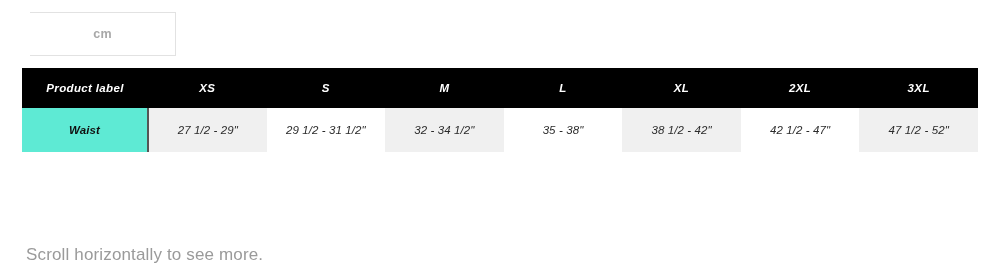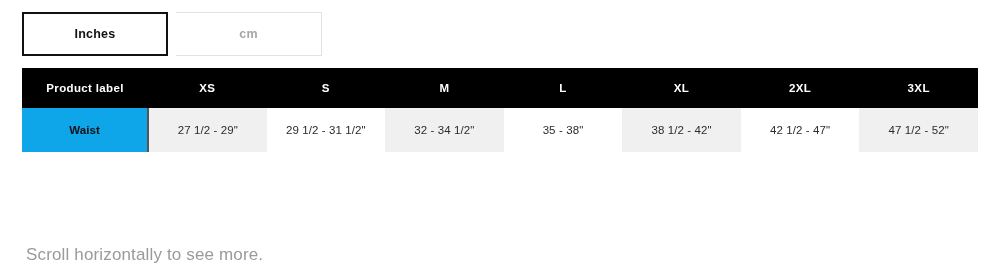--- a/index.html
+++ b/index.html
@@ -60,20 +60,21 @@
   .table-wrap {
     position: absolute;
     left: 22px;
     top: 68px;
     width: 956px;
   }
   table.size-table {
     width: 956px;
     border-collapse: collapse;
     table-layout: fixed;
+    font-style: italic;
   }
   table.size-table th,
   table.size-table td {
     padding: 0;
     margin: 0;
     text-align: center;
     vertical-align: middle;
   }
 
   
@@ -98,21 +99,21 @@
   tbody td {
     height: 44px;
     font-size: 11.5px;
     color: #2b2b2b;
     letter-spacing: 0.1px;
   }
   tbody td.row-label {
     width: 126px;
     font-weight: bold;
     color: #111111;
-    background: #0ea5e9;
+    background: #5eead4;
     border-right: 2px solid #555555;
     font-size: 11.5px;
   }
   td.shade {
     background: #f0f0f0;
   }
   td.plain {
     background: #ffffff;
   }
 
@@ -125,23 +126,20 @@
     color: #9a9a9a;
     letter-spacing: 0.15px;
   }
 </style>
 </head>
 <body>
 
 <div id="root">
 
   <div class="unit-tabs">
-    <div class="unit-tab active">
-      <span>Inches</span>
-    </div>
     <div class="unit-tab inactive">
       <span>cm</span>
     </div>
   </div>
 
   <div class="table-wrap">
     <table class="size-table">
       <thead>
         <tr>
           <th class="col-label">Product label</th>

